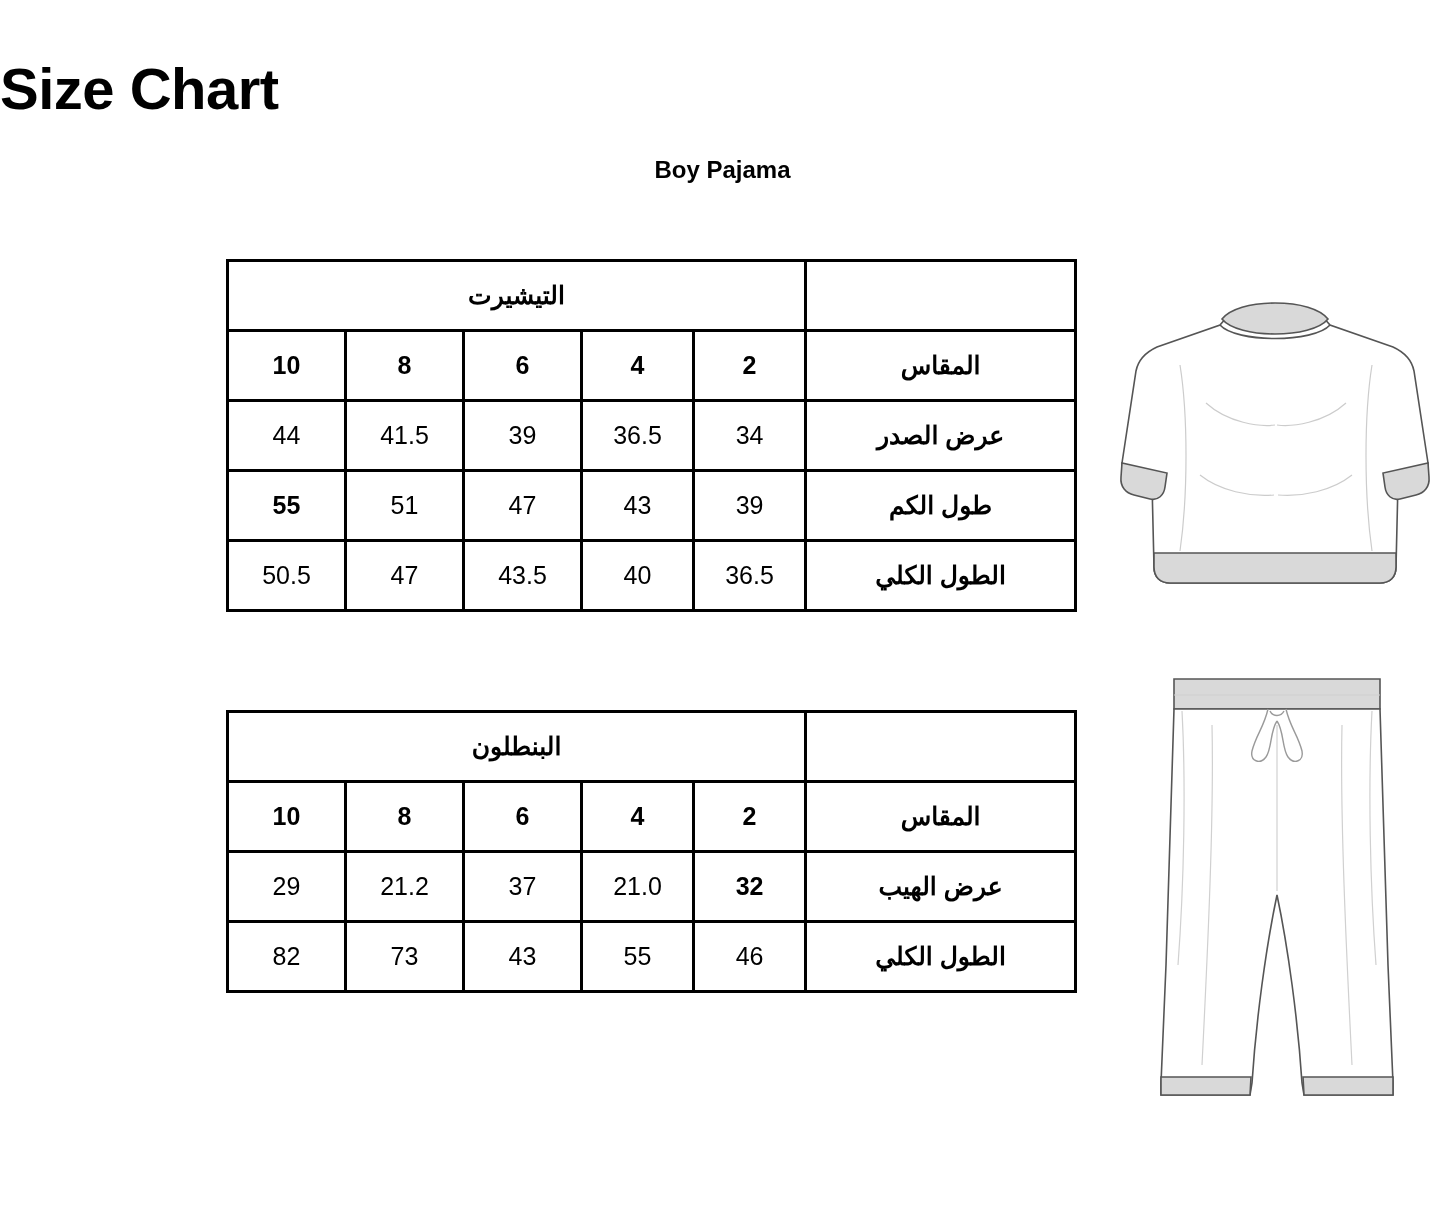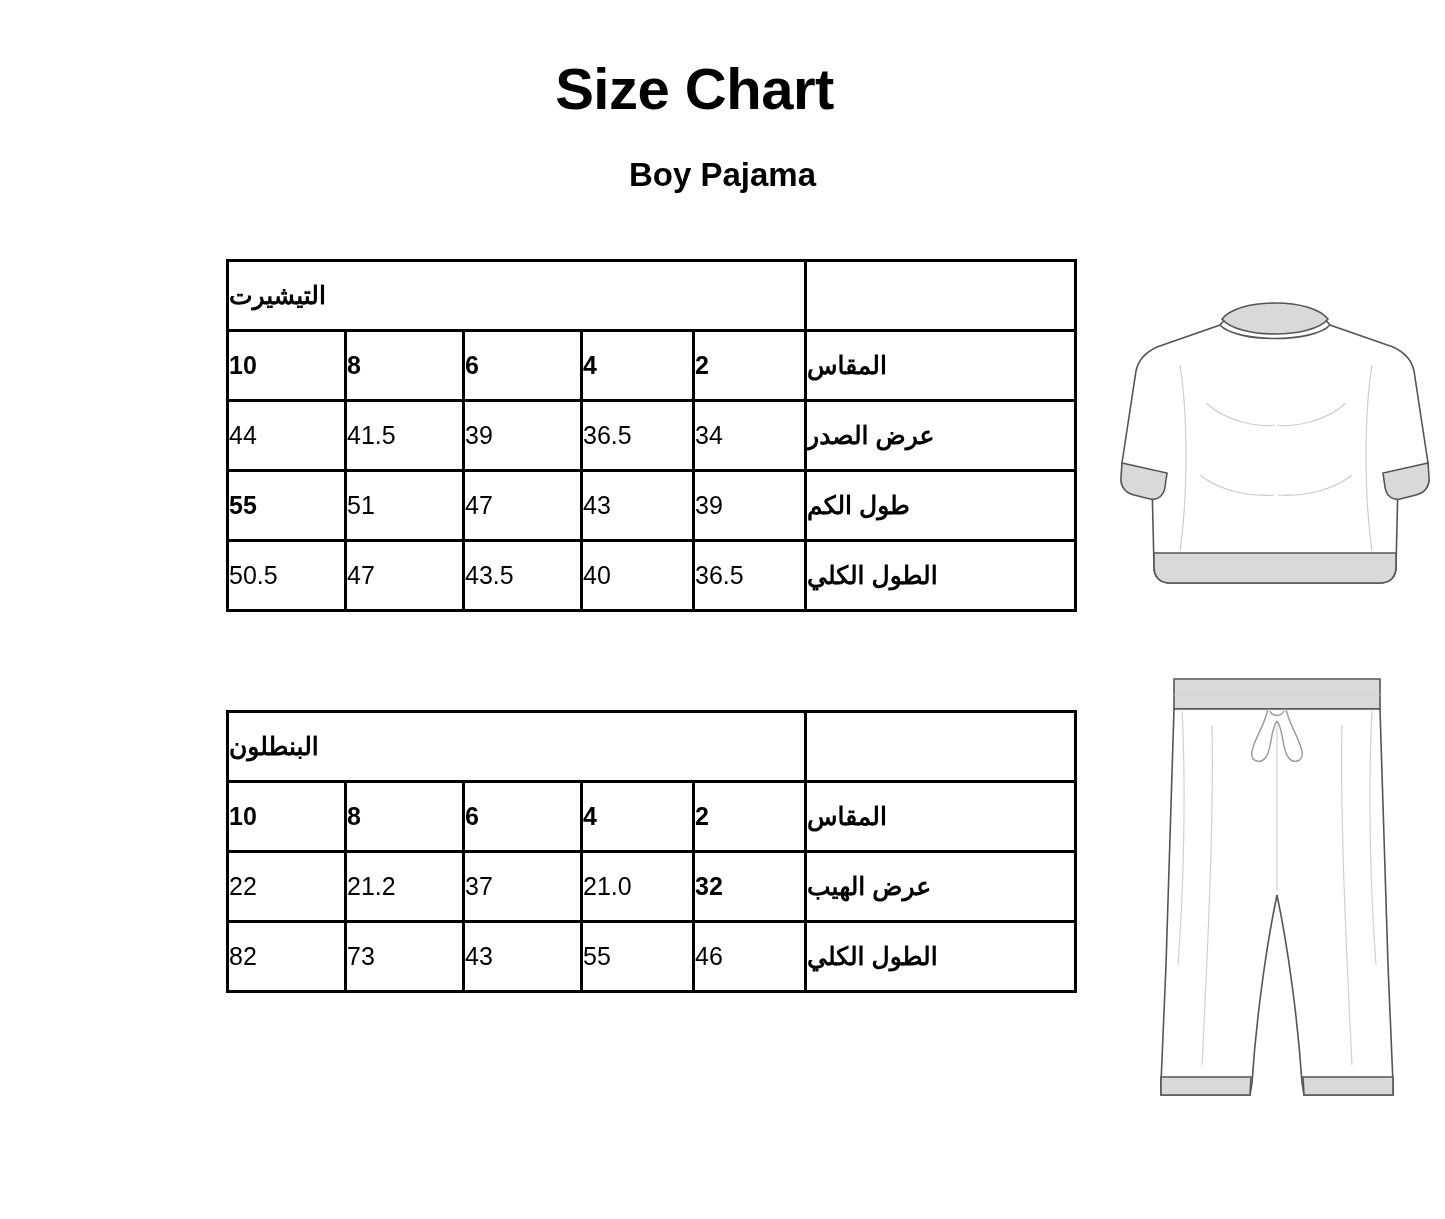--- a/index.html
+++ b/index.html
@@ -18,42 +18,42 @@
   .page {
     position: relative;
     width: 1445px;
     height: 1219px;
   }
   .title {
     position: absolute;
     top: 55px;
     left: 0;
     width: 1389px;
-    text-align: center;
+    text-align: left;
     font-size: 58px;
     font-weight: bold;
     letter-spacing: -0.5px;
   }
   .subtitle {
     position: absolute;
     top: 156px;
     left: 0;
     width: 1445px;
     text-align: center;
-    font-size: 33px;
+    font-size: 24px;
     font-weight: bold;
   }
   table.size-table {
     position: absolute;
     border-collapse: collapse;
     table-layout: fixed;
   }
   table.size-table td, table.size-table th {
     border: 3px solid #000000;
-    text-align: left;
+    text-align: center;
     vertical-align: middle;
     font-size: 25px;
     padding: 0;
     height: 67px;
   }
   .group-head {
     font-size: 33px;
     font-weight: bold;
     height: 78px;
   }
@@ -173,21 +173,21 @@
       </tr>
       <tr class="size-row">
         <td>10</td>
         <td>8</td>
         <td>6</td>
         <td>4</td>
         <td>2</td>
         <td class="label-head label-cell">المقاس</td>
       </tr>
       <tr>
-        <td>22</td>
+        <td>29</td>
         <td>21.2</td>
         <td>37</td>
         <td>21.0</td>
         <td class="b">32</td>
         <td class="label-cell">عرض الهيب</td>
       </tr>
       <tr>
         <td>82</td>
         <td>73</td>
         <td>43</td>

